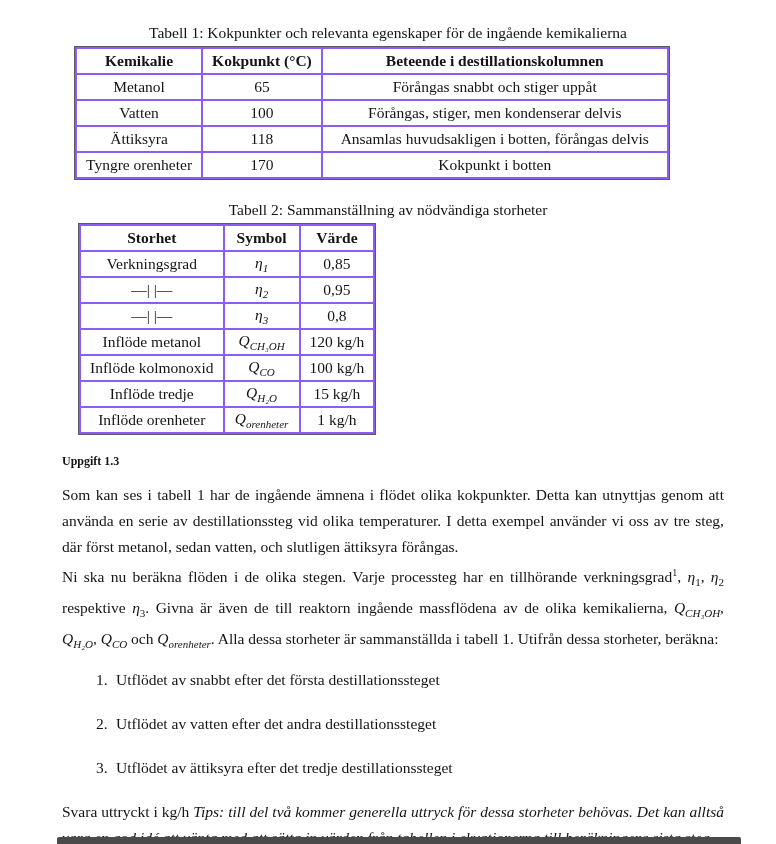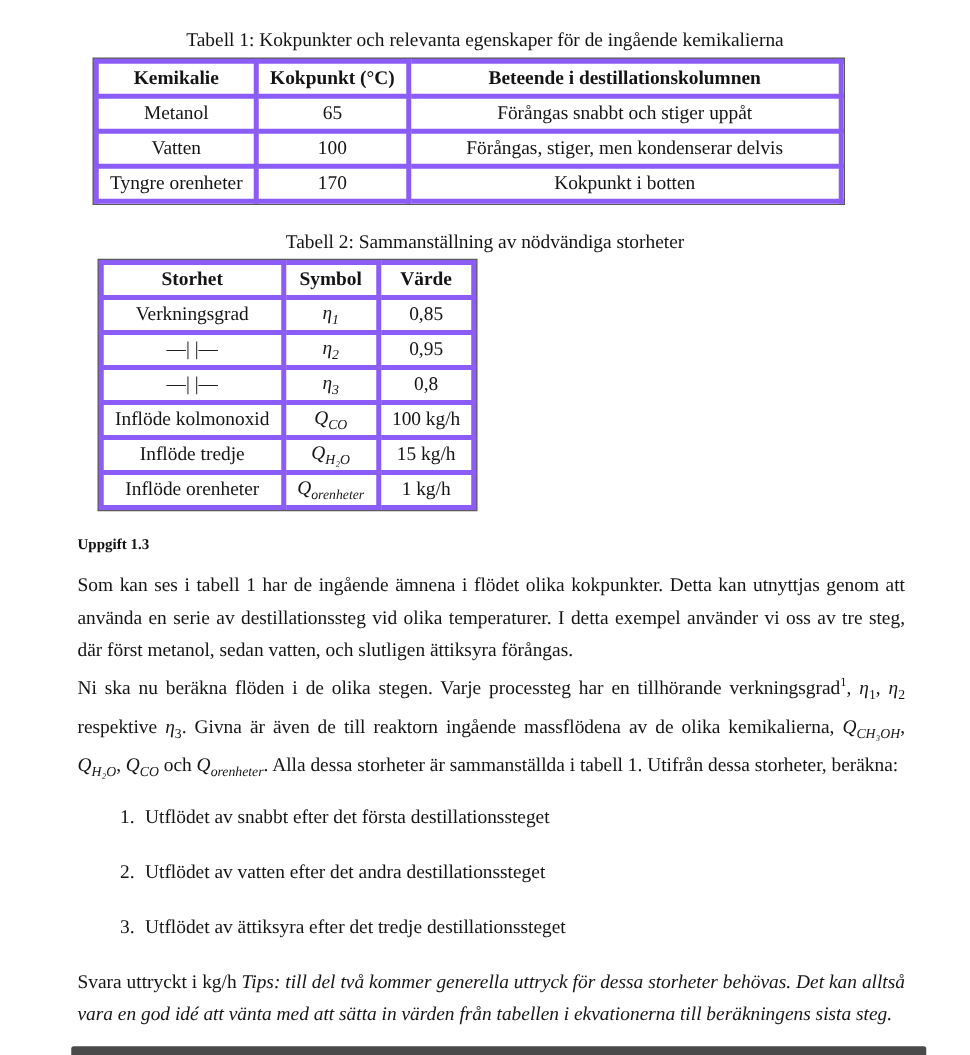--- a/index.html
+++ b/index.html
@@ -20,21 +20,21 @@
     height:20px;
     font-size:15.5px;
   }
   .cap2 { margin-top:22px; }
   table {
     border-collapse:collapse;
     font-size:15.5px;
     color:#141414;
   }
   th, td {
-    border:4px solid #8b5cf6;
+    border:2px solid #8b5cf6;
     text-align:center;
     padding:1px 9px;
     height:22px;
     white-space:nowrap;
     margin-top:20px;
   }
   .t1 { margin-left:13px; box-shadow:0 0 0 1px #5a5a5a; }
   .t2 { margin-left:17px; margin-top:2px; box-shadow:0 0 0 1px #5a5a5a; }
   th { font-weight:bold; }
   .sym i { font-style:italic; }
@@ -99,20 +99,25 @@
         <td>Metanol</td>
         <td>65</td>
         <td>Förångas snabbt och stiger uppåt</td>
       </tr>
       <tr>
         <td>Vatten</td>
         <td>100</td>
         <td>Förångas, stiger, men kondenserar delvis</td>
       </tr>
       <tr>
+        <td>Ättiksyra</td>
+        <td>118</td>
+        <td>Ansamlas huvudsakligen i botten, förångas delvis</td>
+      </tr>
+      <tr>
         <td>Tyngre orenheter</td>
         <td>170</td>
         <td>Kokpunkt i botten</td>
       </tr>
     </tbody>
   </table>
 
   <div class="caption cap2">Tabell 2: Sammanställning av nödvändiga storheter</div>
 
   <table class="t2">
@@ -136,20 +141,25 @@
       </tr>
       <tr>
         <td>—| |—</td>
         <td class="sym"><i>η</i><sub class="eta-sub">2</sub></td>
         <td>0,95</td>
       </tr>
       <tr>
         <td>—| |—</td>
         <td class="sym"><i>η</i><sub class="eta-sub">3</sub></td>
         <td>0,8</td>
+      </tr>
+      <tr>
+        <td>Inflöde metanol</td>
+        <td class="sym"><i>Q</i><sub>CH₃OH</sub></td>
+        <td>120 kg/h</td>
       </tr>
       <tr>
         <td>Inflöde kolmonoxid</td>
         <td class="sym"><i>Q</i><sub>CO</sub></td>
         <td>100 kg/h</td>
       </tr>
       <tr>
         <td>Inflöde tredje</td>
         <td class="sym"><i>Q</i><sub>H₂O</sub></td>
         <td>15 kg/h</td>

